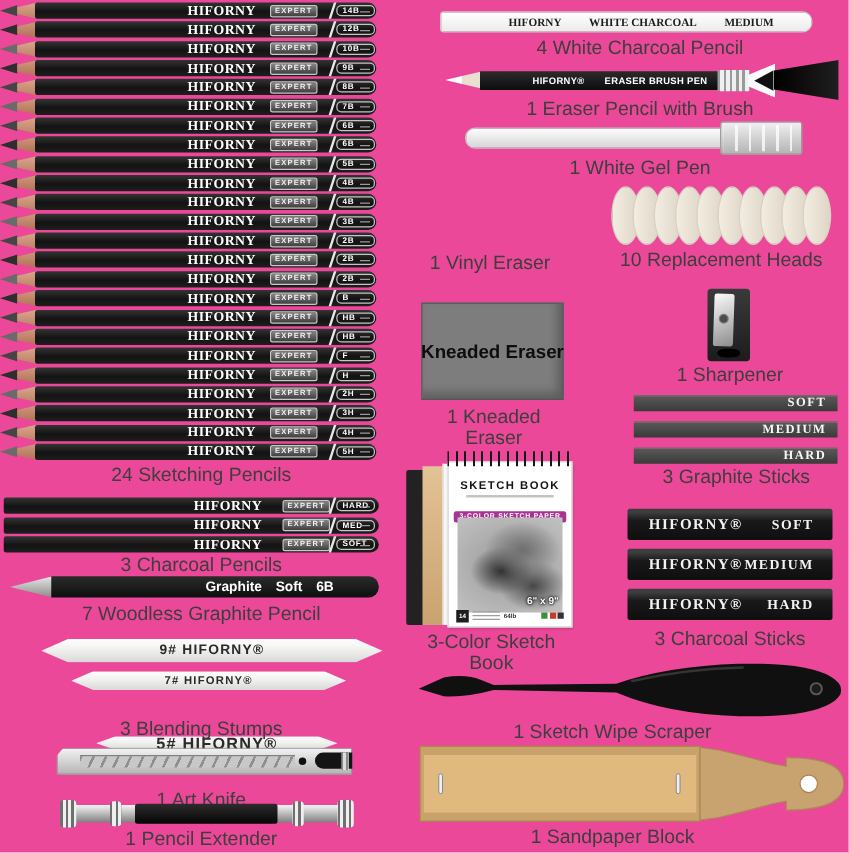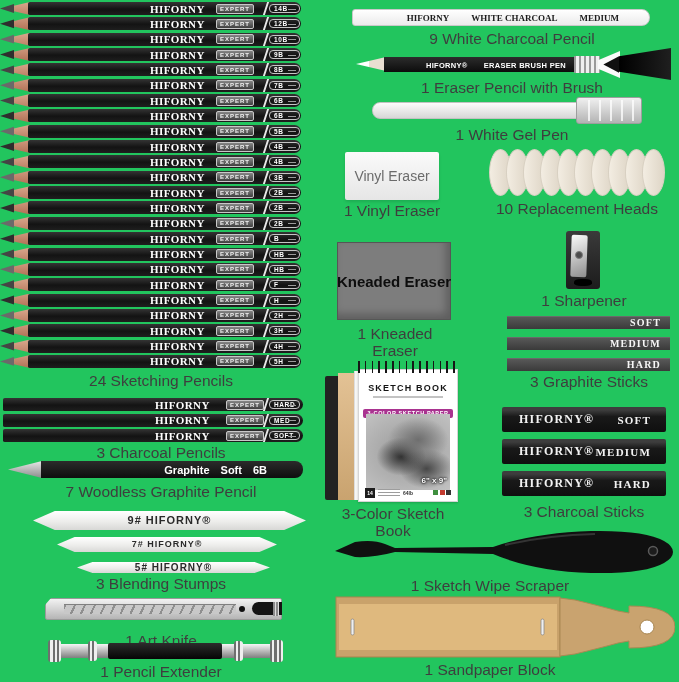--- a/index.html
+++ b/index.html
@@ -1,16 +1,16 @@
 <!DOCTYPE html>
 <html><head>
 <meta charset="utf-8">
 <style>
   html,body{margin:0;padding:0;background:#fff;}
-  .canvas{position:relative;width:679px;height:682px;background:#22c55e;overflow:hidden;
+  .canvas{position:relative;width:679px;height:682px;background:#ec4899;overflow:hidden;
           font-family:"Liberation Sans",sans-serif;}
   .cap{position:absolute;text-align:center;font-size:15.5px;color:#3e3e3e;line-height:17px;}
 
   
   .pencil-group{position:absolute;left:0;top:2px;width:310px;}
   .prow{display:flex;height:13px;margin-bottom:2.35px;}
   .tip{position:relative;width:30px;flex:0 0 30px;}
   .wood{position:absolute;inset:0;background:linear-gradient(180deg,#d9a68c,#bd8166);
         clip-path:polygon(100% 0,100% 100%,2px 50%);}
   .lead{position:absolute;left:0;top:0;bottom:0;width:14px;background:#454545;z-index:2;
@@ -53,21 +53,21 @@
   .wl-texts{position:absolute;right:36px;top:50%;transform:translateY(-50%);display:flex;gap:11px;
             font:bold 11px "Liberation Sans",sans-serif;color:#fff;text-align:right;}
 
   
   .stump{position:absolute;background:linear-gradient(180deg,#ffffff,#ededeb 55%,#d8d8d6);
          clip-path:polygon(0 50%,8% 0,92% 0,100% 50%,92% 100%,8% 100%);
          text-align:center;color:#2a2a2a;font-family:Liberation Sans, sans-serif;font-weight:bold;
          letter-spacing:1px;}
   .stump1{left:33px;top:511px;width:273px;height:19px;font-size:11px;line-height:19px;}
   .stump2{left:57px;top:537px;width:220px;height:15px;font-size:9px;line-height:15px;}
-  .stump3{left:77px;top:562px;width:193px;height:11px;font-size:10px;line-height:11px;}
+  .stump3{left:77px;top:589px;width:193px;height:11px;font-size:13px;line-height:11px;}
 
   
   .knife{position:absolute;left:45px;top:598px;width:235px;height:20px;
          background:linear-gradient(180deg,#f2f2f2,#b5b5b5);border:1px solid #9a9a9a;border-radius:2px;
          clip-path:polygon(6px 0,100% 0,100% 100%,0 100%,0 7px);}
   .knife .channel{position:absolute;left:18px;top:5px;width:172px;height:9px;border-top:1px solid #808080;
          background:repeating-linear-gradient(115deg,#8f8f8f 0 2px,#c8c8c8 2px 9px);}
   .knife .dot{position:absolute;left:193px;top:7px;width:6px;height:6px;border-radius:50%;background:#101010;}
   .knife .slider{position:absolute;left:206px;top:3px;width:55px;height:13px;border-radius:7px;background:#141414;}
   .knife .endcap{position:absolute;right:2px;top:3px;bottom:3px;width:6px;
@@ -573,40 +573,39 @@
   </div>
   <div class="cap" style="left:0;top:663px;width:322px;">1 Pencil Extender</div>
 
   <div class="white-pencil">
     <span class="wp-texts">
       <span>HIFORNY</span>
       <span>WHITE CHARCOAL</span>
       <span>MEDIUM</span>
     </span>
   </div>
-  <div class="cap" style="left:352px;top:30px;width:320px;">9 White Charcoal Pencil</div>
+  <div class="cap" style="left:352px;top:30px;width:320px;">4 White Charcoal Pencil</div>
 
   <div class="ep-tip"></div>
   <div class="ep-body">
     <span class="ep-texts">
       <span>HIFORNY®</span>
       <span>ERASER BRUSH PEN</span>
     </span>
   </div>
   <div class="ep-ferrule"></div>
   <div class="ep-flare"></div>
   <div class="ep-flare-tri"></div>
   <div class="ep-bristles"></div>
   <div class="cap" style="left:352px;top:79px;width:320px;">1 Eraser Pencil with Brush</div>
 
   <div class="gel-body"></div>
   <div class="gel-cap"></div>
   <div class="cap" style="left:352px;top:126px;width:320px;">1 White Gel Pen</div>
 
-  <div class="vinyl">Vinyl Eraser</div>
   <div class="cap" style="left:332px;top:202px;width:120px;">1 Vinyl Eraser</div>
 
   <div class="heads">
 
       <span class="head"></span>
 
       <span class="head"></span>
 
       <span class="head"></span>
 

